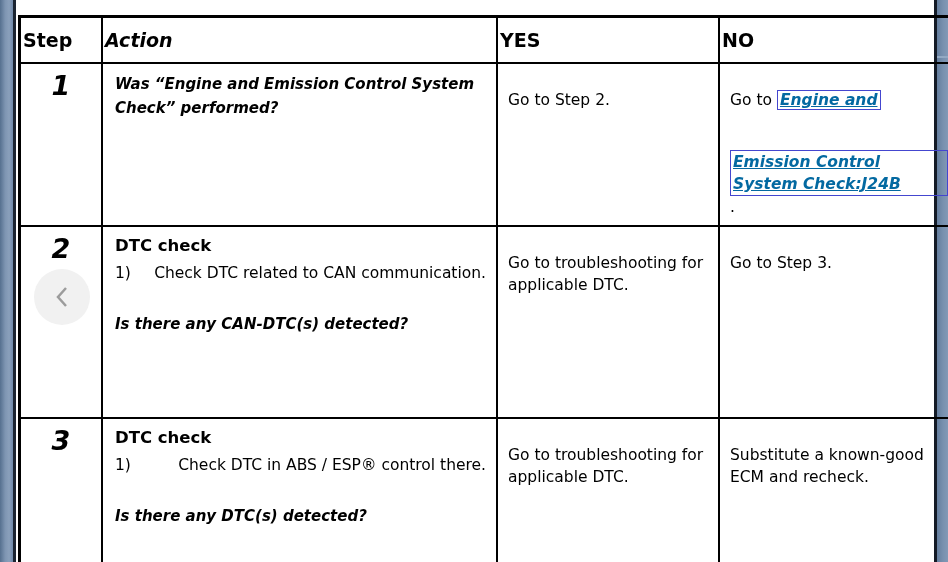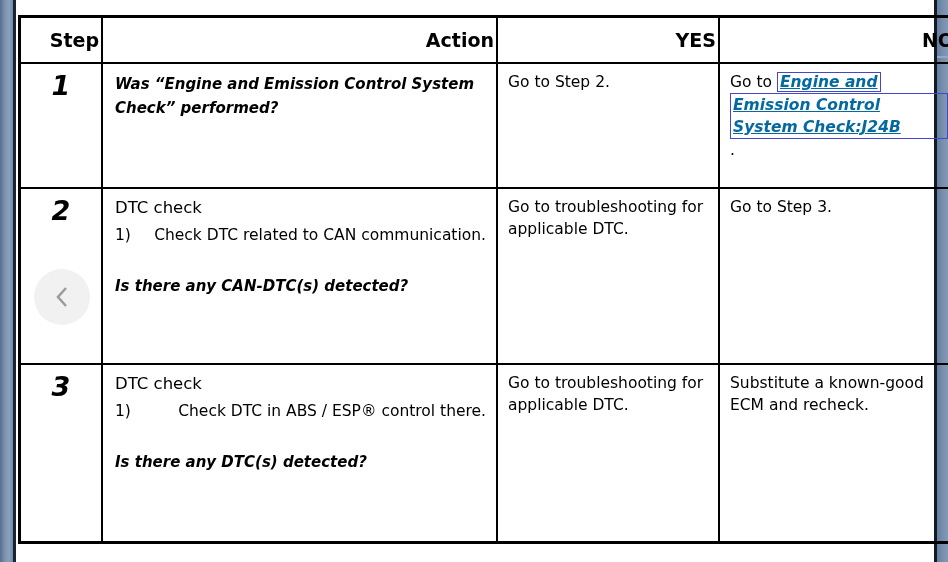--- a/index.html
+++ b/index.html
@@ -25,43 +25,43 @@
   h1.title{
     margin:19px 0 0 4px;font-size:23px;line-height:28px;font-weight:bold;
     letter-spacing:-0.2px;color:#050505;
   }
   table.tt{
     margin:15px 0 0 2px;width:916px;border-collapse:collapse;table-layout:fixed;
     border:3px solid #000;
   }
   .tt th,.tt td{border:2px solid #000;vertical-align:top;}
   .tt th{
-    height:40px;vertical-align:middle;text-align:right;
+    height:40px;vertical-align:middle;text-align:left;
     font-size:19px;font-weight:bold;padding:2px;
   }
-  .col-step{width:76px;} .col-action{width:389px;} .col-yes{width:216px;} .col-no{width:232px;}
+  .col-step{width:76px;} .col-action{width:389px;font-style:italic;} .col-yes{width:216px;} .col-no{width:232px;}
   td.step{
     text-align:center;font-size:27px;font-weight:bold;font-style:italic;
     padding-top:7px;line-height:1.1;
   }
   td.action{padding:8px 10px 8px 12px;}
-  td.yn{padding:7px 8px 7px 10px;font-size:15.5px;line-height:1.42;border-radius:22px;}
+  td.yn{padding:25px 8px 7px 10px;font-size:15.5px;line-height:1.42;border-radius:22px;}
   .row-1 td{height:107px;} .row-2 td{height:158px;} .row-3 td{height:160px;}
   .q{font-size:15px;font-weight:bold;font-style:italic;line-height:1.62;}
-  .atitle{font-size:16.5px;font-weight:normal;line-height:1.35;margin-bottom:5px;}
+  .atitle{font-size:16.5px;font-weight:bold;line-height:1.35;margin-bottom:5px;}
   .li{display:flex;font-size:15.5px;line-height:1.45;}
   .li .marker{flex:0 0 28px;}
   .li .litext{flex:1;text-align:right;}
   .action .q.after-list{margin-top:27px;}
   
   .doclink{
     font-weight:bold;font-style:italic;text-decoration:underline;color:#0369a1;
     border:1px solid #4446cf;padding:0 2px;cursor:pointer;
   }
-  .doclink.block{display:inline-block;}
+  .doclink.block{display:inline-block;margin-top:39px;}
   
   .back-btn{
     position:absolute;left:34px;top:269px;width:56px;height:56px;border:none;
     border-radius:50%;background:#f1f1f1;display:flex;align-items:center;
     justify-content:center;cursor:pointer;padding:0;
   }
 </style>
 </head>
 <body>
 

